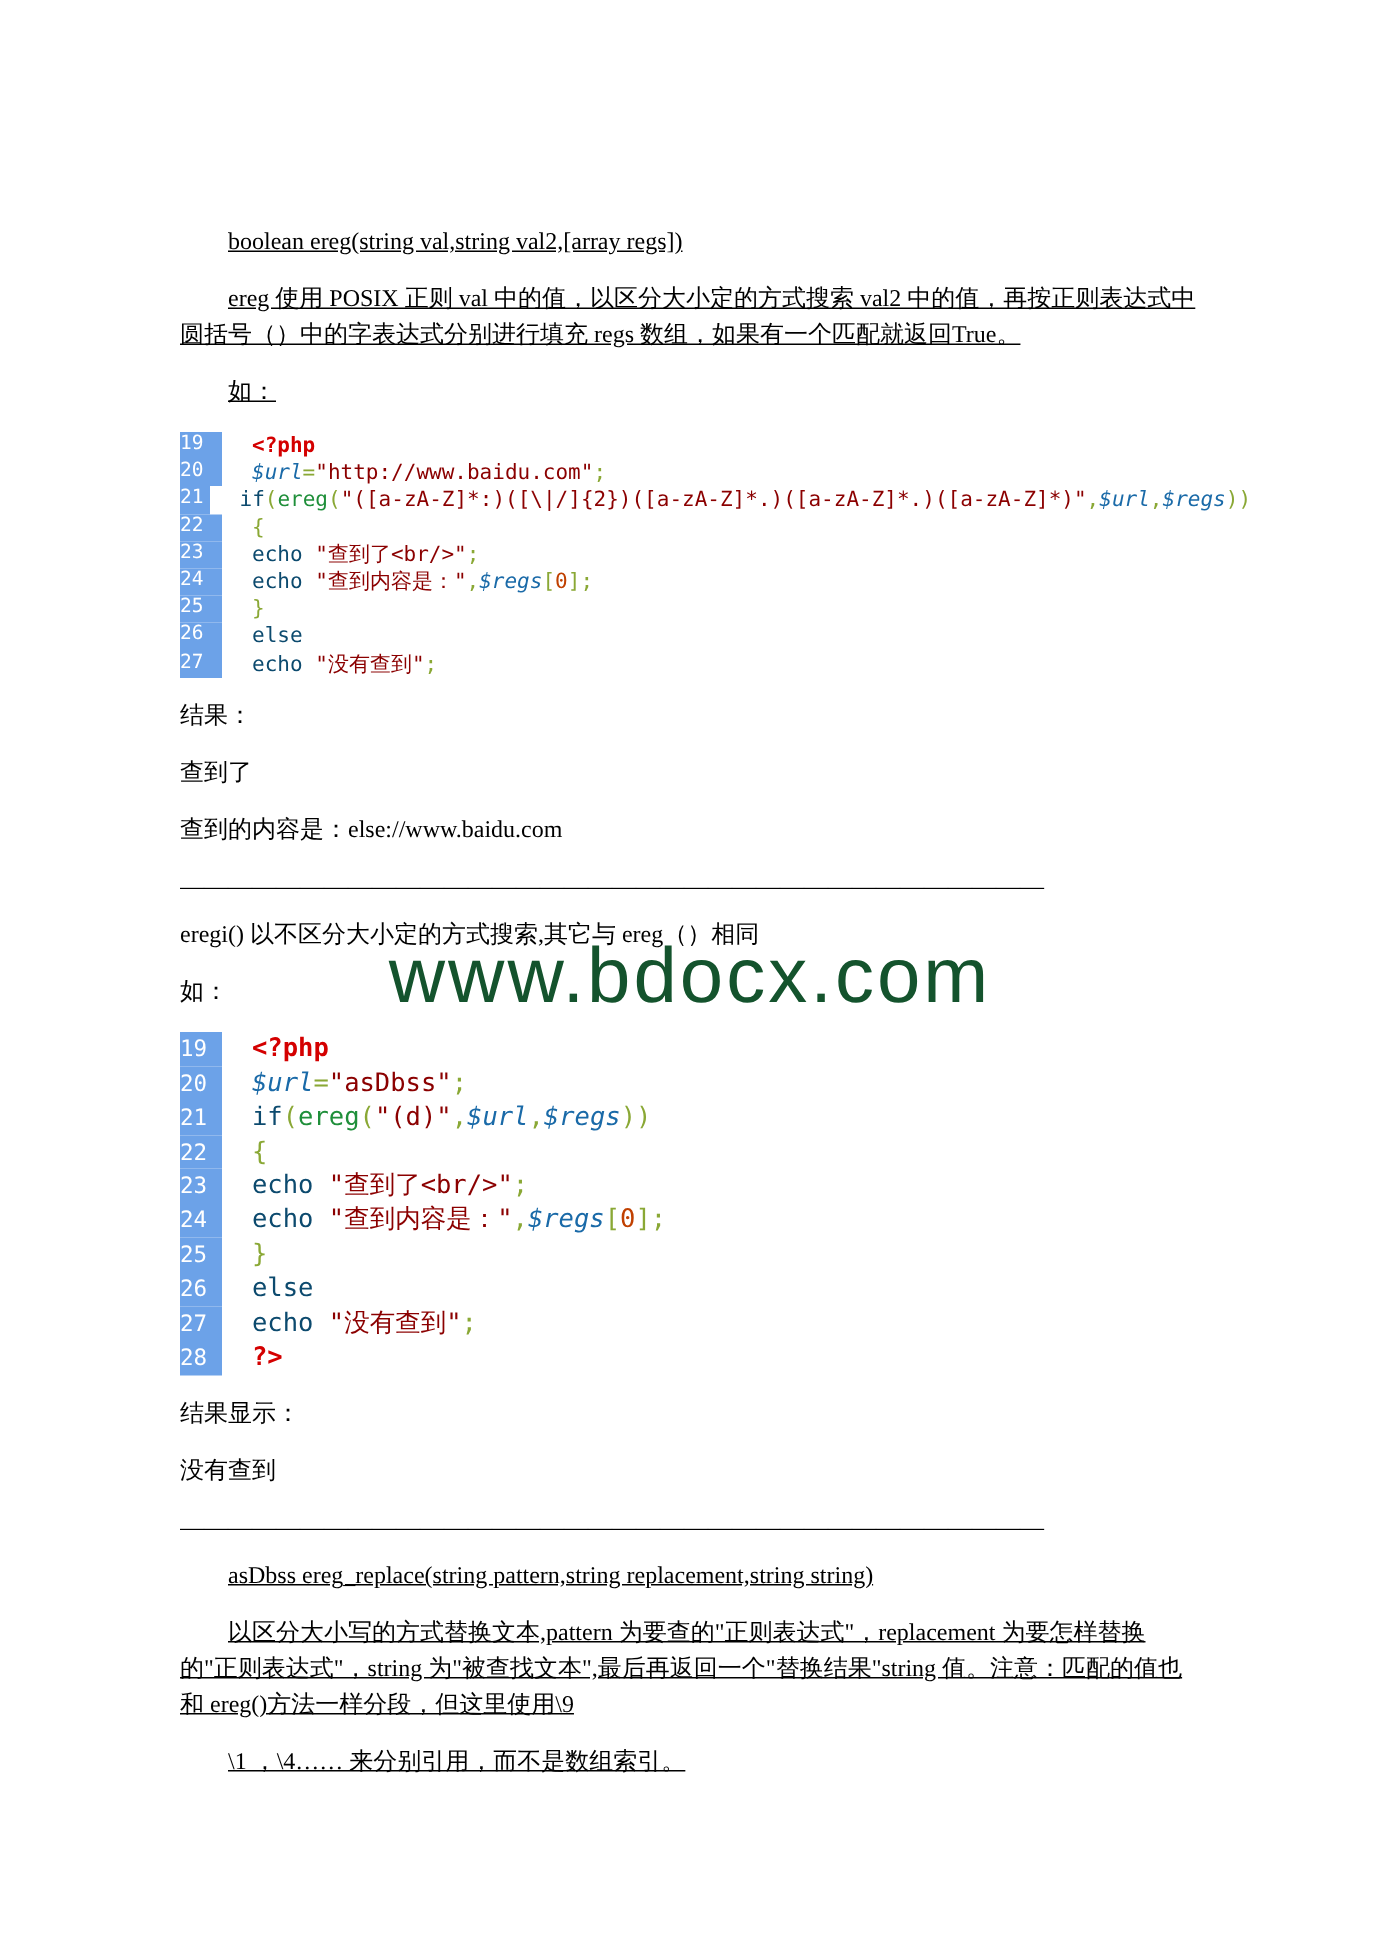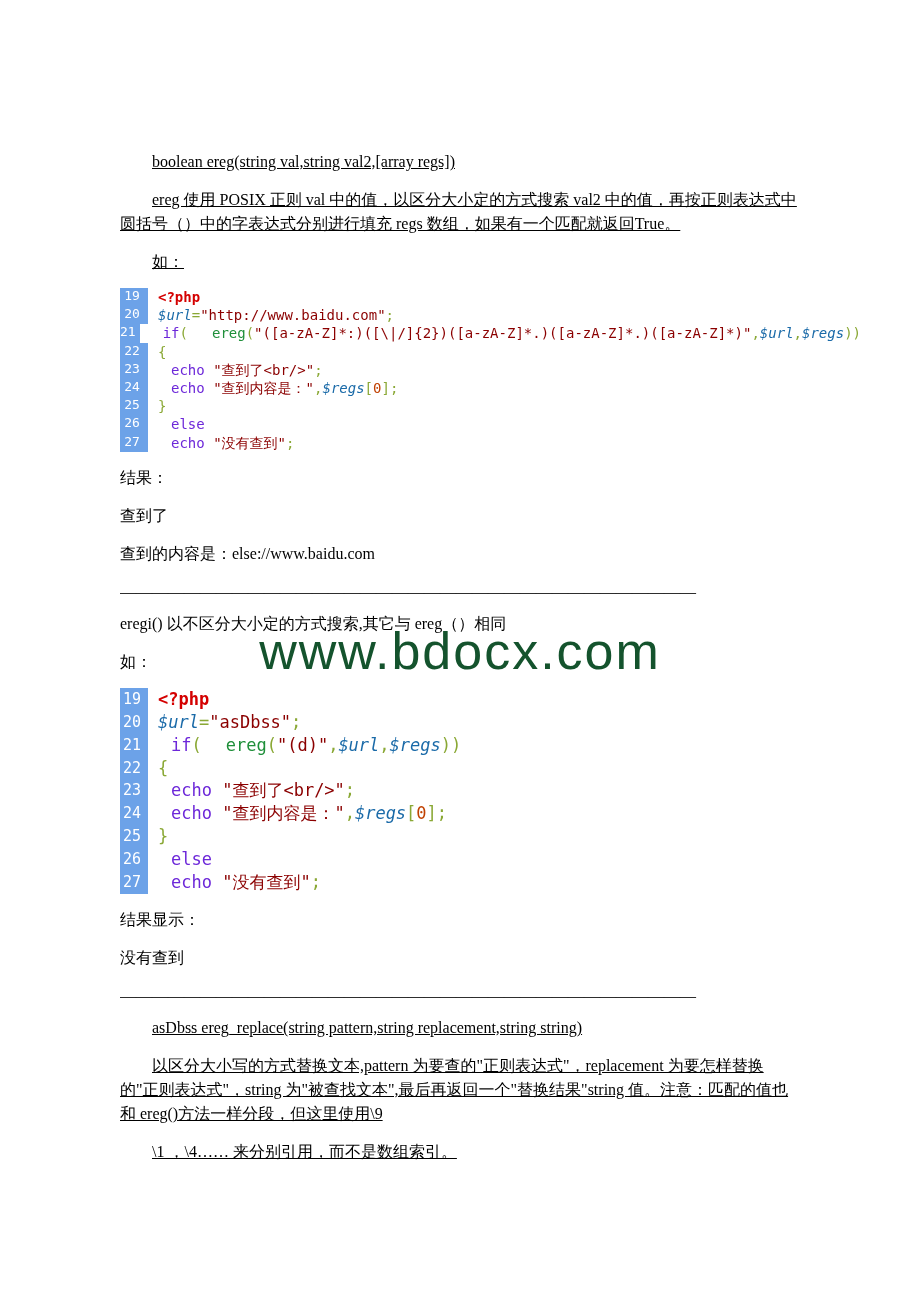--- a/index.html
+++ b/index.html
@@ -38,41 +38,41 @@
       font-size: 14px;
       line-height: 1.3;
     }
     .code-block .row {
       display: flex;
     }
     .code-block .ln {
       width: 28px;
       background: #6ca2e8;
       color: #fff;
-      text-align: center;
+      text-align: left;
       padding-right: 4px;
       font-size: 13px;
     }
     .code-block.large .ln {
       font-size: 15px;
       padding: 1px 4px 1px 0;
     }
     .code-block .cc {
-      padding-left: 10px;
+      padding-left: 20px;
       white-space: pre;
     }
     .code-block.large {
       font-size: 17px;
       line-height: 1.35;
     }
     .php-tag { color: #d40000; font-weight: bold; }
     .var { color: #1a6aa8; font-style: italic; }
     .str { color: #8b0000; }
-    .kw { color: #6d28d9; margin-left: 13px; }
-    .fn { color: #1f8f3a; margin-left: 24px; }
+    .kw { color: #0c4a6e; }
+    .fn { color: #1f8f3a; }
     .punct { color: #8aa835; }
     .num { color: #c04000; }
     .divider {
       letter-spacing: 0;
       margin: 8px 0 8px 0;
       overflow: hidden;
       white-space: nowrap;
     }
   </style>
 </head>
@@ -164,20 +164,24 @@
       <div class="cc"><span class="punct">}</span></div>
     </div>
   <div class="row">
       <div class="ln">26</div>
       <div class="cc"><span class="kw">else</span></div>
     </div>
   <div class="row">
       <div class="ln">27</div>
       <div class="cc"><span class="kw">echo </span><span class="str">"没有查到"</span><span class="punct">;</span></div>
     </div>
+  <div class="row">
+      <div class="ln">28</div>
+      <div class="cc"><span class="php-tag">?&gt;</span></div>
+    </div>
 </div>
 
 <div class="para">结果显示：</div>
 <div class="para"> 没有查到</div>
 
 <div class="para divider">――――――――――――――――――――――――――――――――――――</div>
 
 <div class="para indent">asDbss ereg_replace(string pattern,string replacement,string string)</div>
 <div class="para indent">以区分大小写的方式替换文本,pattern 为要查的"正则表达式"，replacement 为要怎样替换的"正则表达式"，string 为"被查找文本",最后再返回一个"替换结果"string 值。注意：匹配的值也和 ereg()方法一样分段，但这里使用\9</div>
 <div class="para indent">\1 ，\4…… 来分别引用，而不是数组索引。</div>

